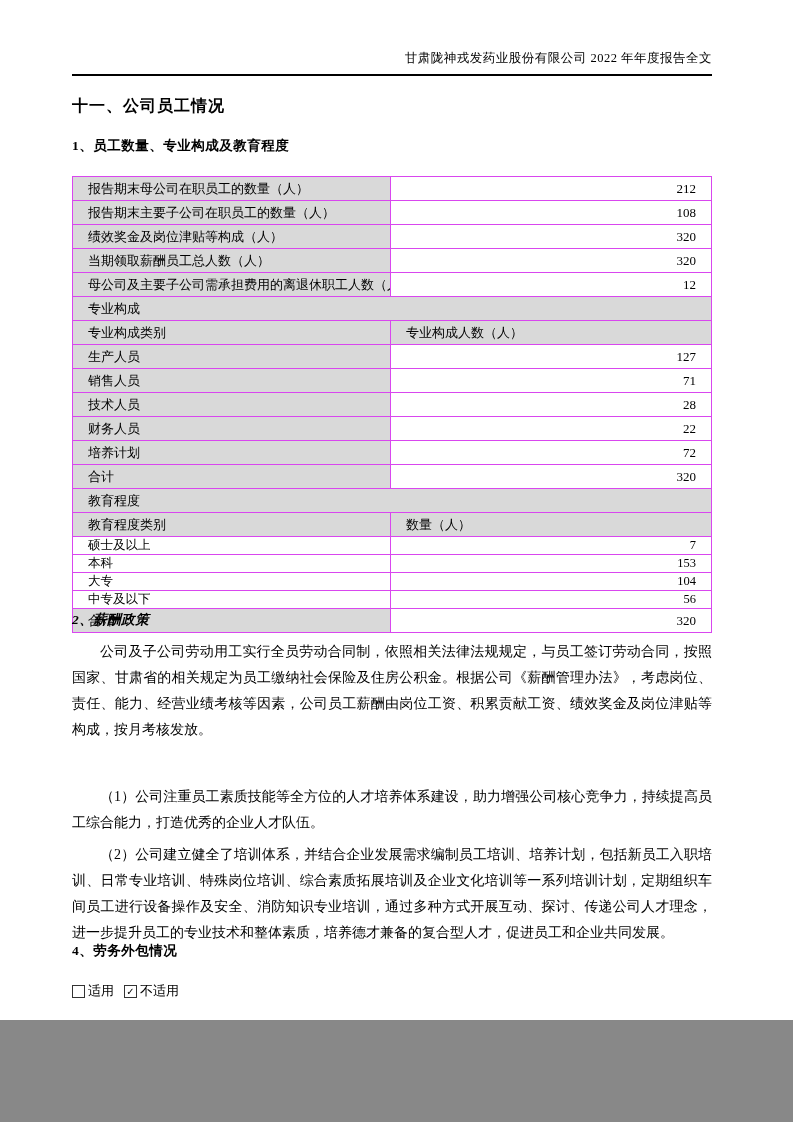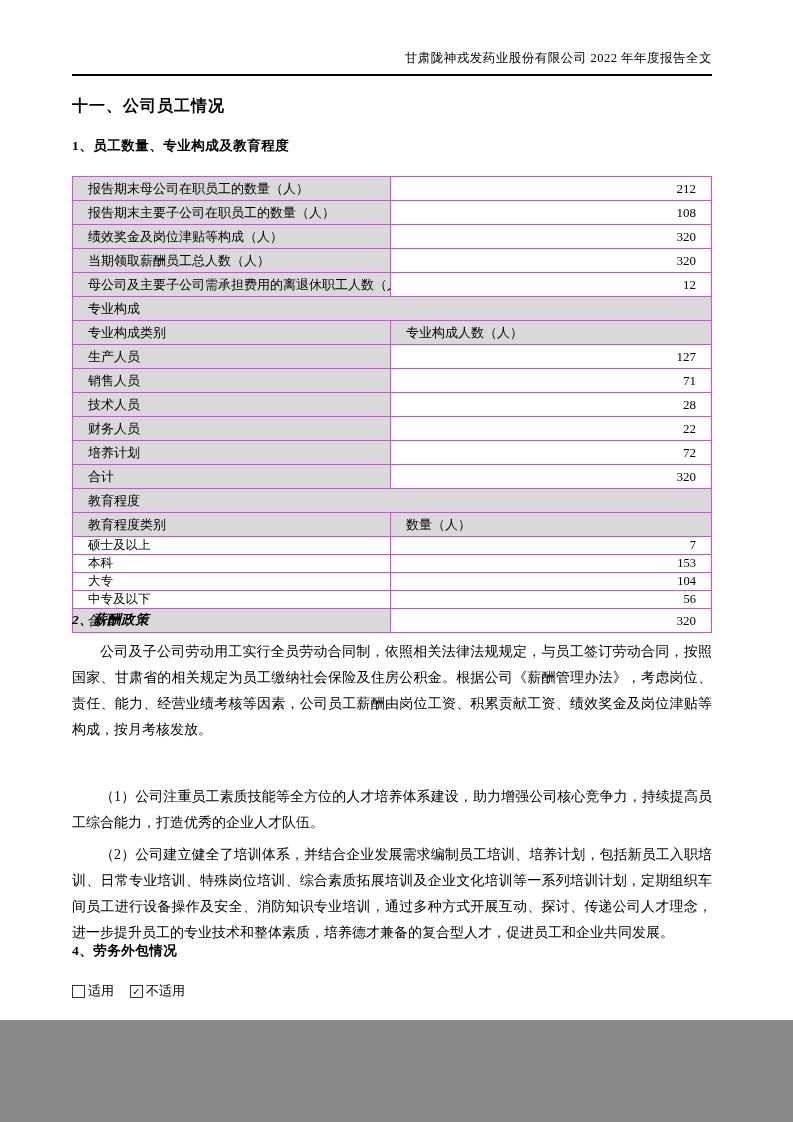--- a/index.html
+++ b/index.html
@@ -61,21 +61,21 @@
     text-align:justify;
     text-indent:2em;
     margin:0;
   }
   .para-s2{top:639px;}
   .para-s3a{top:784px;}
   .para-s3b{top:842px;}
   .checkline{
     position:absolute;top:982px;left:72px;width:640px;
     font-size:13px;
-    display:flex;align-items:center;gap:16px;
+    display:flex;align-items:center;gap:10px;
   }
   .cb-item{display:flex;align-items:center;gap:3px;}
   .cb{
     display:inline-block;width:11px;height:11px;
     border:1px solid #333;
     font-size:10px;line-height:11px;text-align:center;
     font-family:"DejaVu Sans",sans-serif;
     color:#000;
   }
   .page-number{

